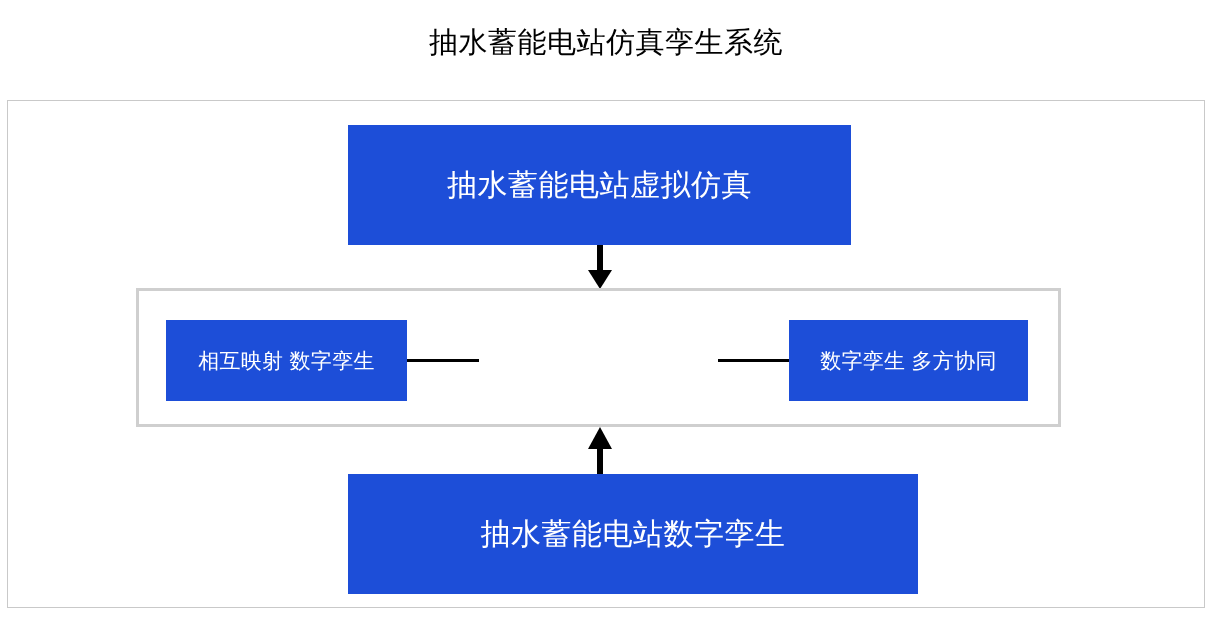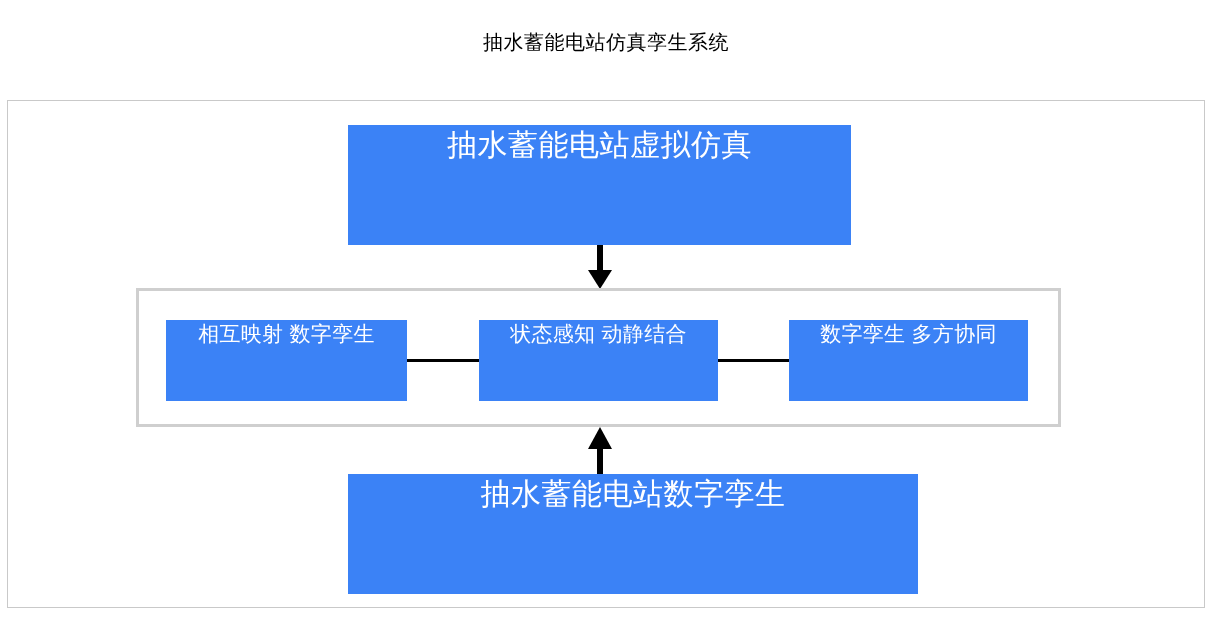--- a/index.html
+++ b/index.html
@@ -15,21 +15,21 @@
     position: relative;
   }
 
   
   #diagram-title {
     position: absolute;
     left: 0;
     top: 22px;
     width: 1212px;
     text-align: center;
-    font-size: 20px;
+    font-size: 29px;
     font-weight: 400;
     color: #000000;
     letter-spacing: 0.5px;
     line-height: 40px;
     white-space: nowrap;
   }
 
   
   #diagram-frame {
     position: absolute;
@@ -38,24 +38,24 @@
     width: 1198px;
     height: 508px;
     border: 1px solid #c9c9c9;
     box-sizing: border-box;
     background: #ffffff;
   }
 
   
   .node-box {
     position: absolute;
-    background: #3b82f6;
+    background: #1d4ed8;
     color: #ffffff;
     display: flex;
-    align-items: flex-start;
+    align-items: center;
     justify-content: center;
     box-sizing: border-box;
     text-align: center;
     white-space: nowrap;
   }
   .node-box.large {
     font-size: 30px;
     letter-spacing: 0.5px;
   }
   .node-box.small {
@@ -149,23 +149,20 @@
 
   <div id="group-container"></div>
 
   <div class="h-connector" id="connector-1"></div>
   <div class="h-connector" id="connector-2"></div>
 
   <div class="node-box small" id="node-mutual-mapping">
     <span>相互映射 数字孪生</span>
   </div>
 
-  <div class="node-box small" id="node-state-awareness">
-    <span>状态感知 动静结合</span>
-  </div>
 
   <div class="node-box small" id="node-virtual-real-interaction">
     <span>数字孪生 多方协同</span>
   </div>
 
   <div class="v-arrow" id="arrow-up">
     <svg width="30" height="48" viewBox="0 0 30 48" xmlns="http://www.w3.org/2000/svg">
       <rect x="12" y="20" width="6" height="28" fill="#000000"></rect>
       <polygon points="15,0 3,22 27,22" fill="#000000"></polygon>
     </svg>

